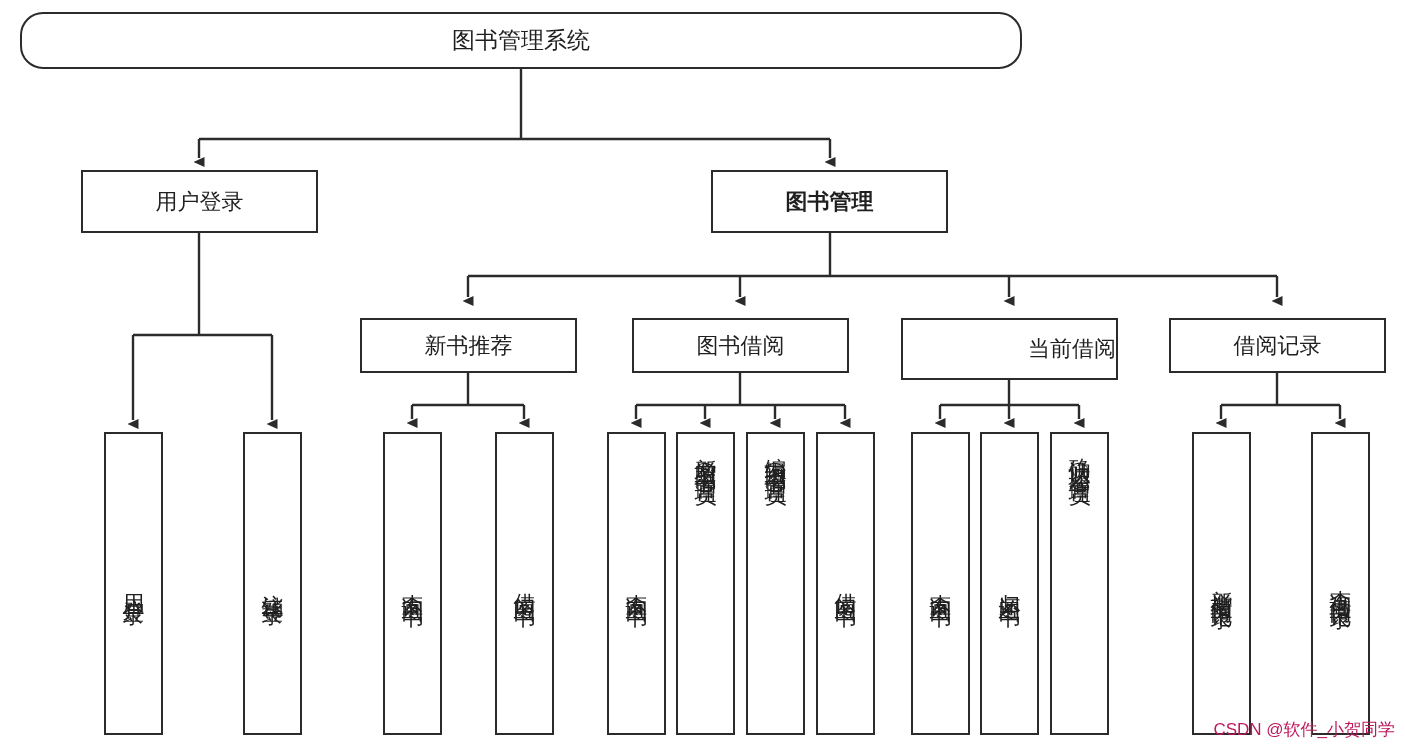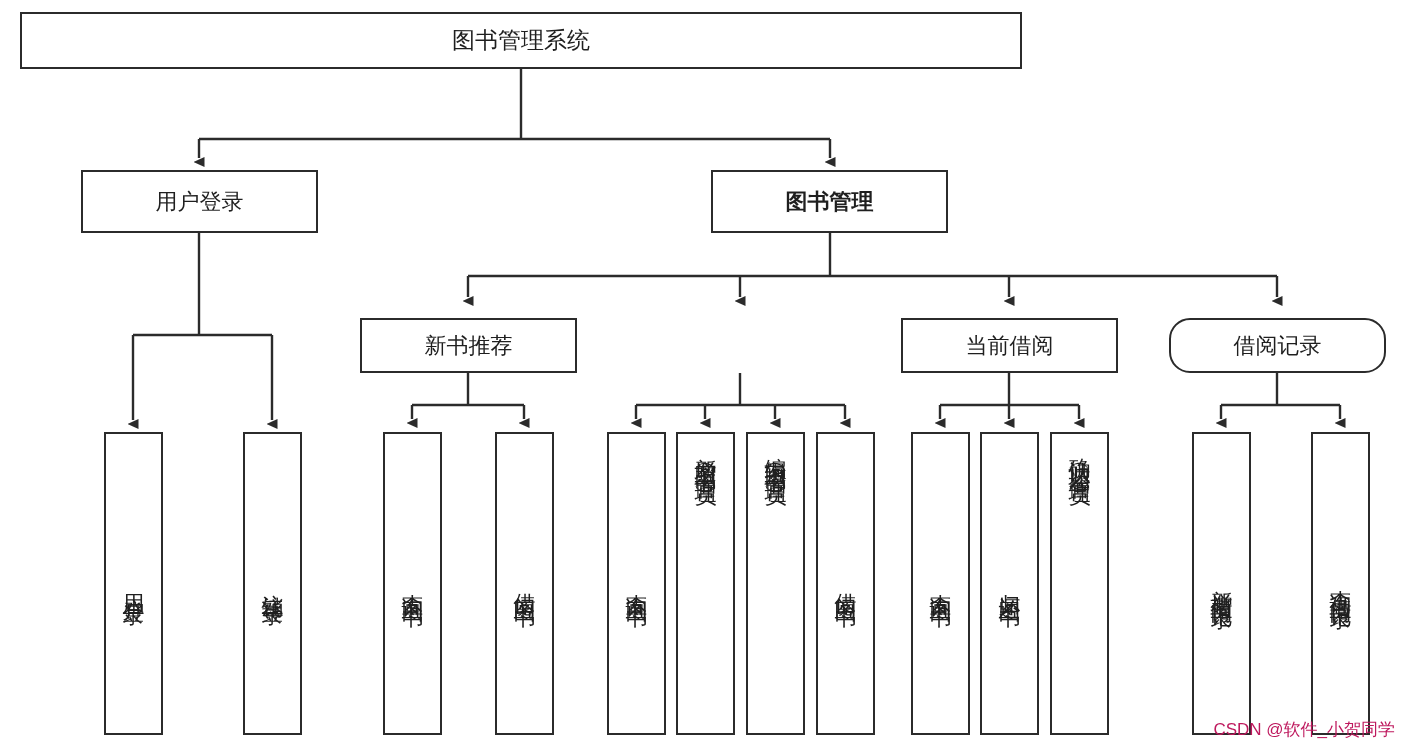--- a/index.html
+++ b/index.html
@@ -122,38 +122,41 @@
       <path d="M1009,405 L1009,419" marker-end="url(#arrow)"></path>
       <path d="M1079,405 L1079,419" marker-end="url(#arrow)"></path>
 
       <path d="M1277,373 L1277,405"></path>
       <path d="M1221,405 L1340,405"></path>
       <path d="M1221,405 L1221,419" marker-end="url(#arrow)"></path>
       <path d="M1340,405 L1340,419" marker-end="url(#arrow)"></path>
     </g>
   </svg>
 
-  <div class="node root" style="left:20px;top:12px;width:1002px;height:57px;">
+  <div class="node root" style="left:20px;top:12px;width:1002px;height:57px;border-radius:23px;">
     <span class="hlabel">图书管理系统</span>
   </div>
 
   <div class="node branch" style="left:81px;top:170px;width:237px;height:63px;">
     <span class="hlabel">用户登录</span>
   </div>
   <div class="node branch" style="left:711px;top:170px;width:237px;height:63px;font-weight:bold;">
     <span class="hlabel">图书管理</span>
   </div>
 
   <div class="node branch" style="left:360px;top:318px;width:217px;height:55px;">
     <span class="hlabel">新书推荐</span>
   </div>
-  <div class="node branch" style="left:901px;top:318px;width:217px;height:55px;">
+  <div class="node branch" style="left:632px;top:318px;width:217px;height:55px;">
+    <span class="hlabel">图书借阅</span>
+  </div>
+  <div class="node branch" style="left:901px;top:318px;width:217px;height:62px;justify-content:flex-end;">
     <span class="hlabel">当前借阅</span>
   </div>
-  <div class="node branch" style="left:1169px;top:318px;width:217px;height:55px;border-radius:21px;">
+  <div class="node branch" style="left:1169px;top:318px;width:217px;height:55px;">
     <span class="hlabel">借阅记录</span>
   </div>
 
   <div class="node leaf centered" style="left:104px;top:432px;width:59px;height:303px;">
     <span class="vtext">用户登录</span>
   </div>
   <div class="node leaf centered" style="left:243px;top:432px;width:59px;height:303px;">
     <span class="vtext">注销登录</span>
   </div>
 

